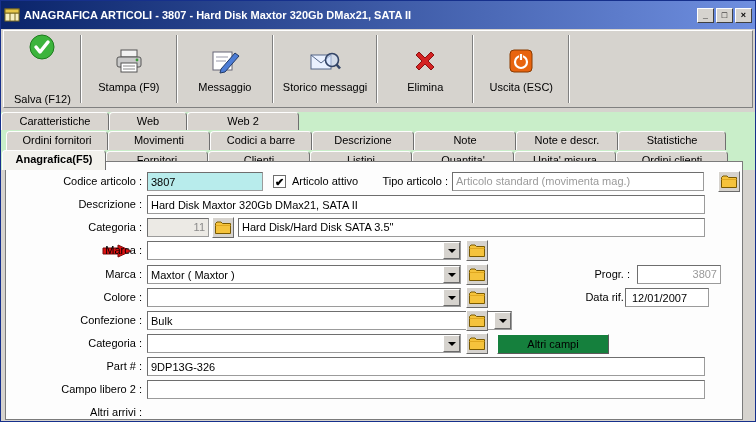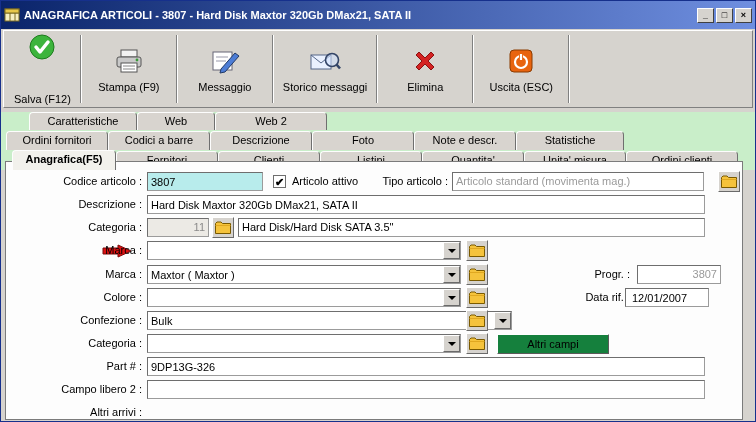--- a/index.html
+++ b/index.html
@@ -22,23 +22,23 @@
   .tbtn { min-width:92px; display:flex; flex-direction:column; align-items:center; justify-content:center; gap:5px; padding:2px 8px; cursor:pointer; }
   .tbtn.first { min-width:72px;gap:32px; }
   .tlabel { font-size:11px; color:#000; white-space:nowrap; }
   .ticon { width:32px; height:30px; display:flex; align-items:center; justify-content:center; }
   .tsep { width:0; border-left:1px solid #808080; border-right:1px solid #fff; margin:2px 1px; }
 
   
   .tabgap { height:4px; }
   .tabstrip { height:58px; background:var(--tabstrip-green,#c9eec9); position:relative; }
   .tabrow { position:absolute; left:0; right:0; display:flex; align-items:flex-end; }
-  .tabrow1 { top:0; height:18px; padding-left:28px; }
+  .tabrow1 { top:0; height:18px; }
   .tabrow2 { top:18px; height:20px; padding-left:5px; }
-  .tabrow3 { top:38px; height:20px; padding-left:11px; }
+  .tabrow3 { top:38px; height:20px; padding-left:1px; }
   .tab { height:18px; line-height:17px; text-align:center; background:#d8d4cf; border:1px solid;
     border-color:#fdfdfd #6f6f6f #6f6f6f #fdfdfd; border-bottom:none;
     border-top-left-radius:4px; border-top-right-radius:4px; font-size:11px; color:#000; cursor:pointer;
     overflow:hidden; white-space:nowrap; }
   .tabrow2 .tab, .tabrow3 .tab { height:19px; }
   .tab.active { background:#f2f1ec; font-weight:bold; height:20px; position:relative; z-index:3; }
   .tw-car{width:108px}.tw-web{width:78px}.tw-web2{width:112px}
   .tw-r2{width:102px}.tw-r2l{width:108px}
   .tw-r3a{width:104px}.tw-r3{width:102px}.tw-r3l{width:112px}
 
@@ -167,23 +167,24 @@
   <div class="tabgap"></div>
 
   <div class="tabstrip">
     <div class="tabrow tabrow1">
       <div class="tab tw-car">Caratteristiche</div>
       <div class="tab tw-web">Web</div>
       <div class="tab tw-web2">Web 2</div>
     </div>
     <div class="tabrow tabrow2">
       <div class="tab tw-r2">Ordini fornitori</div>
+      <div class="tab tw-r2">Movimenti</div>
       <div class="tab tw-r2">Codici a barre</div>
       <div class="tab tw-r2">Descrizione</div>
-      <div class="tab tw-r2">Foto</div>
+      <div class="tab tw-r2">Note</div>
       <div class="tab tw-r2">Note e descr.</div>
       <div class="tab tw-r2l">Statistiche</div>
     </div>
     <div class="tabrow tabrow3">
       <div class="tab active tw-r3a">Anagrafica(F5)</div>
       <div class="tab tw-r3">Fornitori</div>
       <div class="tab tw-r3">Clienti</div>
       <div class="tab tw-r3">Listini</div>
       <div class="tab tw-r3">Quantita'</div>
       <div class="tab tw-r3">Unita' misura</div>

